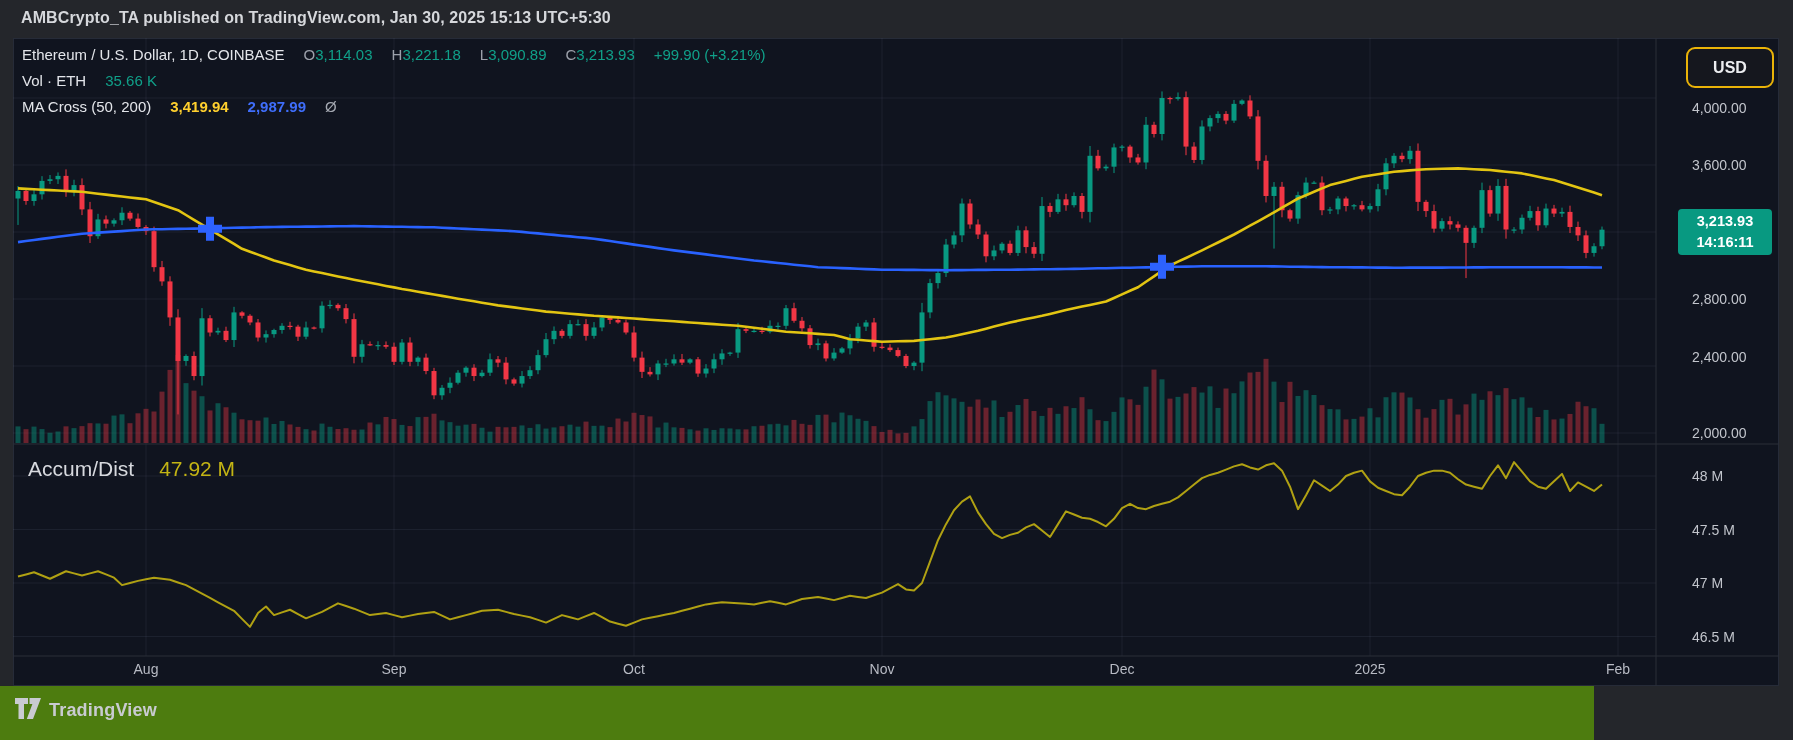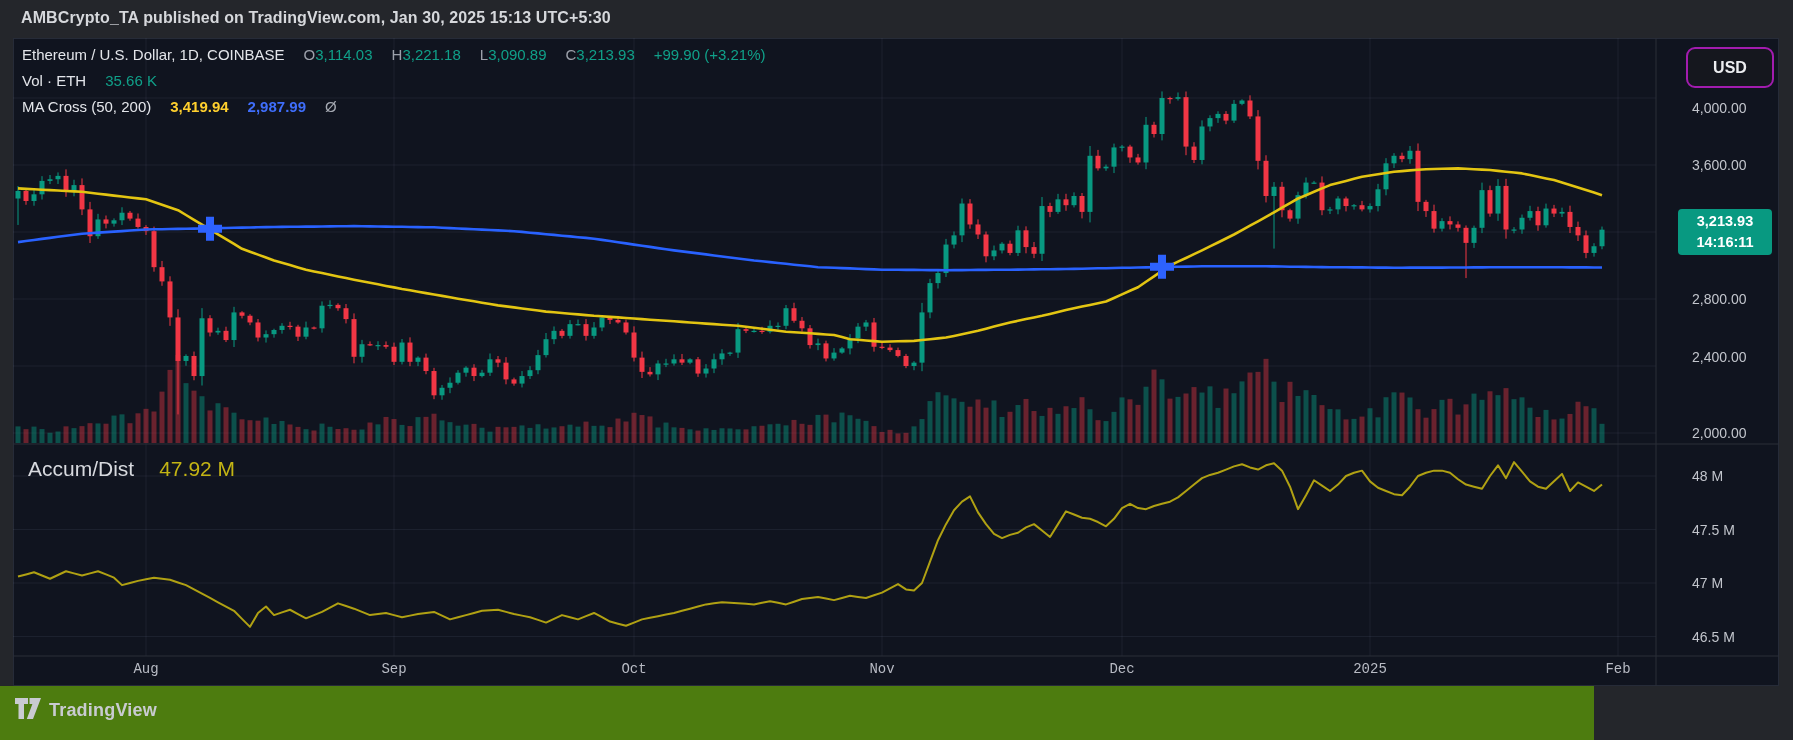--- a/index.html
+++ b/index.html
@@ -13,26 +13,26 @@
   .legend .row{display:flex;gap:19px;align-items:baseline;white-space:nowrap;margin-bottom:9px;}
   .legend .t{color:#e3e5ea;}
   .legend .lbl{color:#9ca0aa;}
   .tealv{color:#10a089;}
   .ma50v{color:#ffd02e;font-weight:700;}
   .ma200v{color:#3f6efb;font-weight:700;}
   .gray{color:#a5a9b2;}
   .ad-legend{position:absolute;left:28px;top:457px;font-size:21px;color:#d7d9de;display:flex;gap:25px;white-space:nowrap;}
   .ad-legend .val{color:#c3b414;}
   .usd-btn{position:absolute;left:1686px;top:47px;width:84px;height:37px;background:#15171e;
-           border:2px solid #a21caf;border-radius:9px;color:#ecedf0;font-size:16px;font-weight:700;
+           border:2px solid #eab308;border-radius:9px;color:#ecedf0;font-size:16px;font-weight:700;
            display:flex;align-items:center;justify-content:center;cursor:pointer;}
   .axis-label{position:absolute;left:1692px;font-size:14px;color:#c2c5cc;height:18px;line-height:18px;}
   .badge{position:absolute;left:1678px;top:209px;width:94px;height:46px;background:#089981;border-radius:4px;
          color:#fff;font-size:14.5px;font-weight:700;display:flex;flex-direction:column;align-items:center;justify-content:center;line-height:21px;}
-  .time-label{position:absolute;top:661px;width:60px;text-align:center;font-size:14px;color:#b8bbc4;font-family:Liberation Mono, monospace;}
+  .time-label{position:absolute;top:661px;width:60px;text-align:center;font-size:14px;color:#b8bbc4;}
   .bottom-strip{position:absolute;left:0;top:686px;width:1594px;height:54px;background:#4d7c0f;}
   .brand{position:absolute;left:15px;top:12px;display:flex;align-items:center;gap:7px;}
   .brand .name{color:#c9cbd1;font-size:18px;font-weight:700;letter-spacing:.2px;}
   .plot-area{position:absolute;left:13px;top:38px;width:1643px;height:618px;}
   .price-axis{position:absolute;left:1656px;top:38px;width:123px;height:618px;}
   .time-axis{position:absolute;left:13px;top:656px;width:1643px;height:30px;}
 </style>
 </head>
 <body>
 

